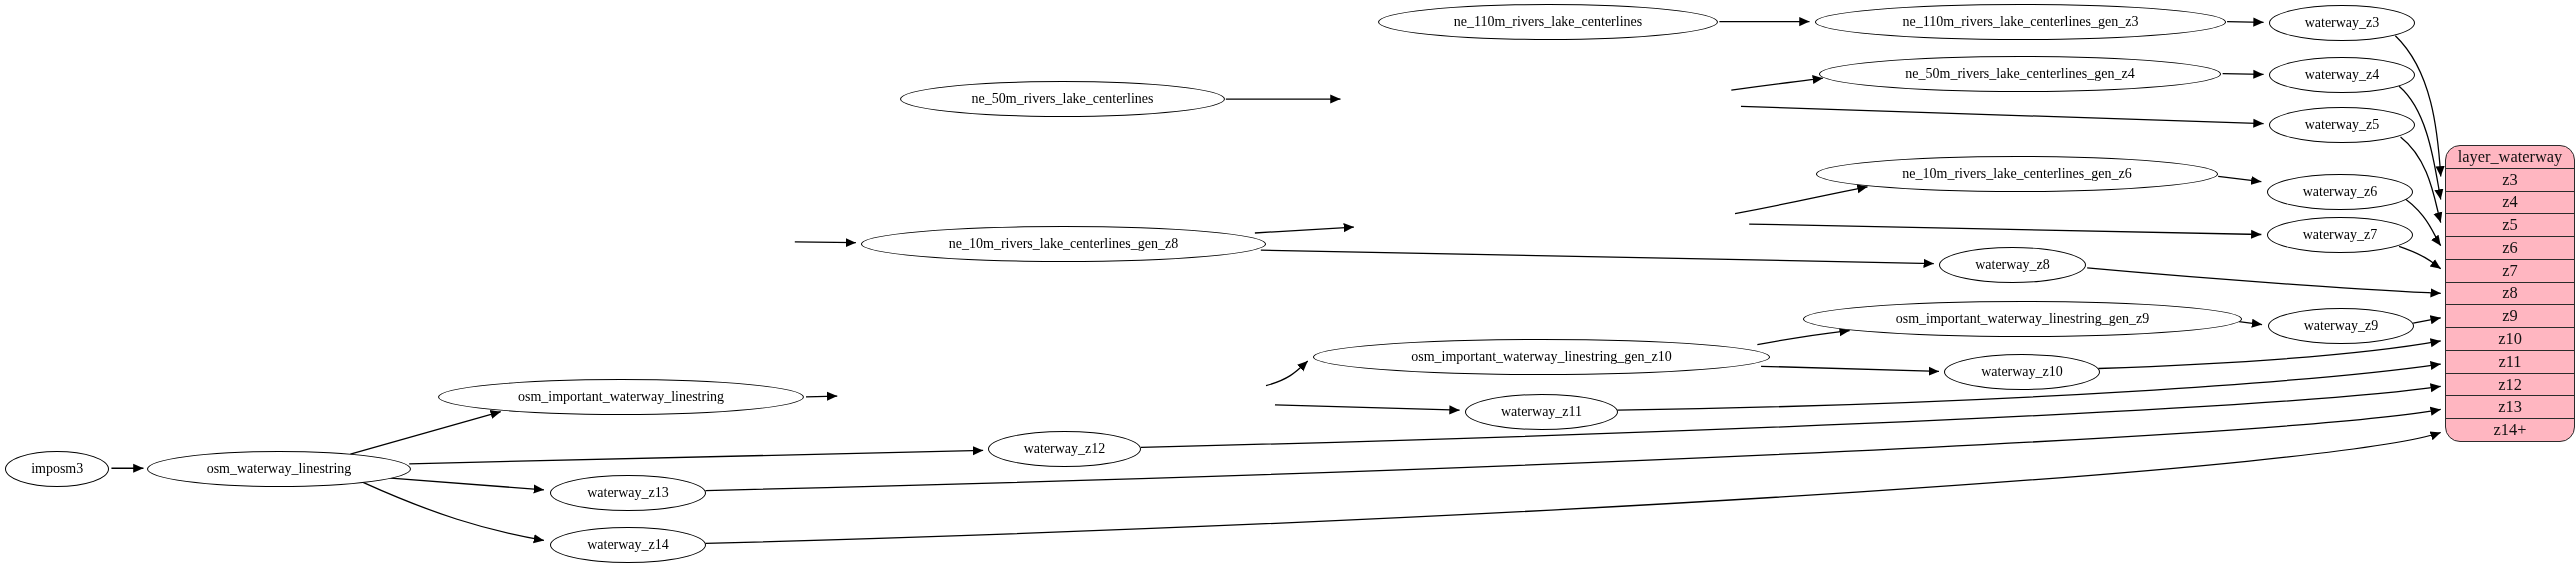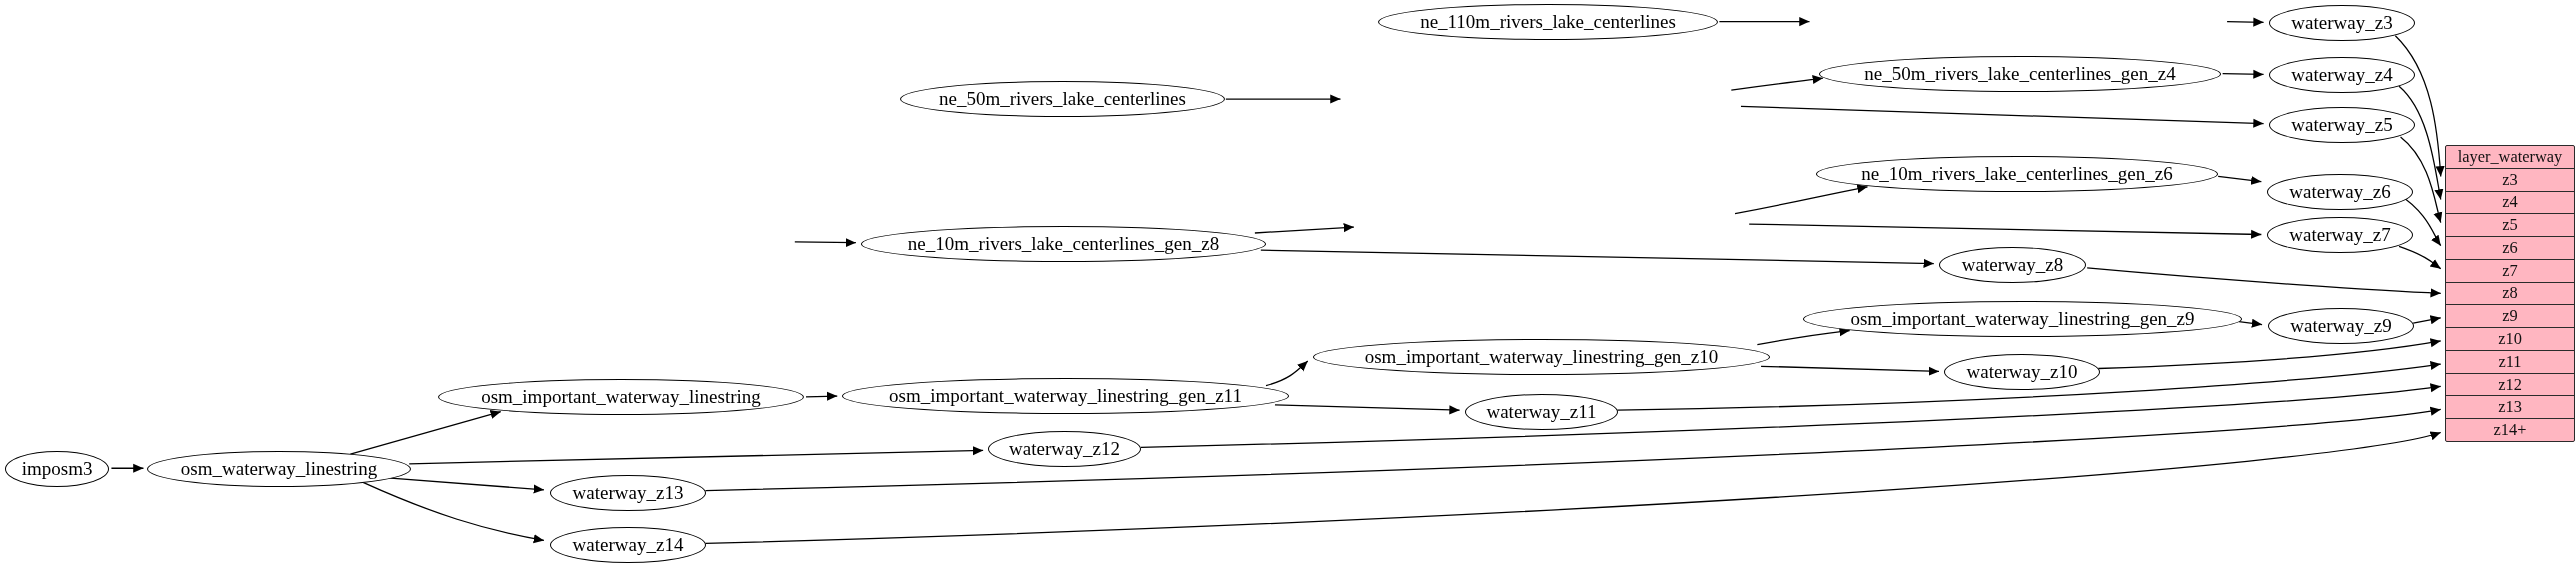--- a/index.html
+++ b/index.html
@@ -23,35 +23,35 @@
   }
   .node{
     position:absolute;
     box-sizing:border-box;
     border:1.5px solid #000;
     border-radius:50%;
     background:var(--node_fill,#fff);
     display:flex;
     align-items:center;
     justify-content:center;
-    font-size:19px;
+    font-size:14px;
     color:#000;
     white-space:nowrap;
     text-align:center;
   }
   .record{
     position:absolute;
     left:2445px;
     top:145px;
     width:130px;
     height:297px;
     box-sizing:border-box;
     background:var(--record_fill,#ffb6c1);
     border:1.5px solid #2b2b2b;
-    border-radius:2px;
+    border-radius:15px;
     display:flex;
     flex-direction:column;
     overflow:hidden;
     font-size:16.4px;
     color:#111;
   }
   .record .row{
     flex:1;
     display:flex;
     align-items:center;
@@ -108,22 +108,22 @@
     <path class="edge" marker-end="url(#arrow)" d="M947,659 C2000,634 3090,585 3278,550"></path>
     <path class="edge" marker-end="url(#arrow)" d="M947,730 C2100,698 3140,628 3278,581"></path>
   </svg>
 
   <div class="node" style="left:5.2px;top:451px;width:104px;height:36px;">imposm3</div>
   <div class="node" style="left:147px;top:451px;width:264px;height:36px;">osm_waterway_linestring</div>
   <div class="node" style="left:438px;top:379px;width:366px;height:36px;">osm_important_waterway_linestring</div>
   <div class="node" style="left:900px;top:81px;width:325px;height:36px;">ne_50m_rivers_lake_centerlines</div>
   <div class="node" style="left:1378px;top:3.7px;width:340px;height:36px;">ne_110m_rivers_lake_centerlines</div>
   <div class="node" style="left:861px;top:226px;width:405px;height:36px;">ne_10m_rivers_lake_centerlines_gen_z8</div>
-  <div class="node" style="left:842px;top:378px;width:447px;height:36px;">osm_important_waterway_linestring_gen_z11</div>
   <div class="node" style="left:1313px;top:339px;width:457px;height:36px;">osm_important_waterway_linestring_gen_z10</div>
+  <div class="node" style="left:1815px;top:3.7px;width:411px;height:36px;">ne_110m_rivers_lake_centerlines_gen_z3</div>
   <div class="node" style="left:1819px;top:56px;width:402px;height:36px;">ne_50m_rivers_lake_centerlines_gen_z4</div>
   <div class="node" style="left:1816px;top:156px;width:402px;height:36px;">ne_10m_rivers_lake_centerlines_gen_z6</div>
   <div class="node" style="left:1803px;top:301px;width:439px;height:36px;">osm_important_waterway_linestring_gen_z9</div>
   <div class="node" style="left:2269px;top:5.2px;width:146px;height:36px;">waterway_z3</div>
   <div class="node" style="left:2269px;top:57px;width:146px;height:36px;">waterway_z4</div>
   <div class="node" style="left:2269px;top:107px;width:146px;height:36px;">waterway_z5</div>
   <div class="node" style="left:2267px;top:174px;width:146px;height:36px;">waterway_z6</div>
   <div class="node" style="left:2267px;top:217px;width:146px;height:36px;">waterway_z7</div>
   <div class="node" style="left:1939px;top:247px;width:147px;height:36px;">waterway_z8</div>
   <div class="node" style="left:2268px;top:308px;width:146px;height:36px;">waterway_z9</div>

